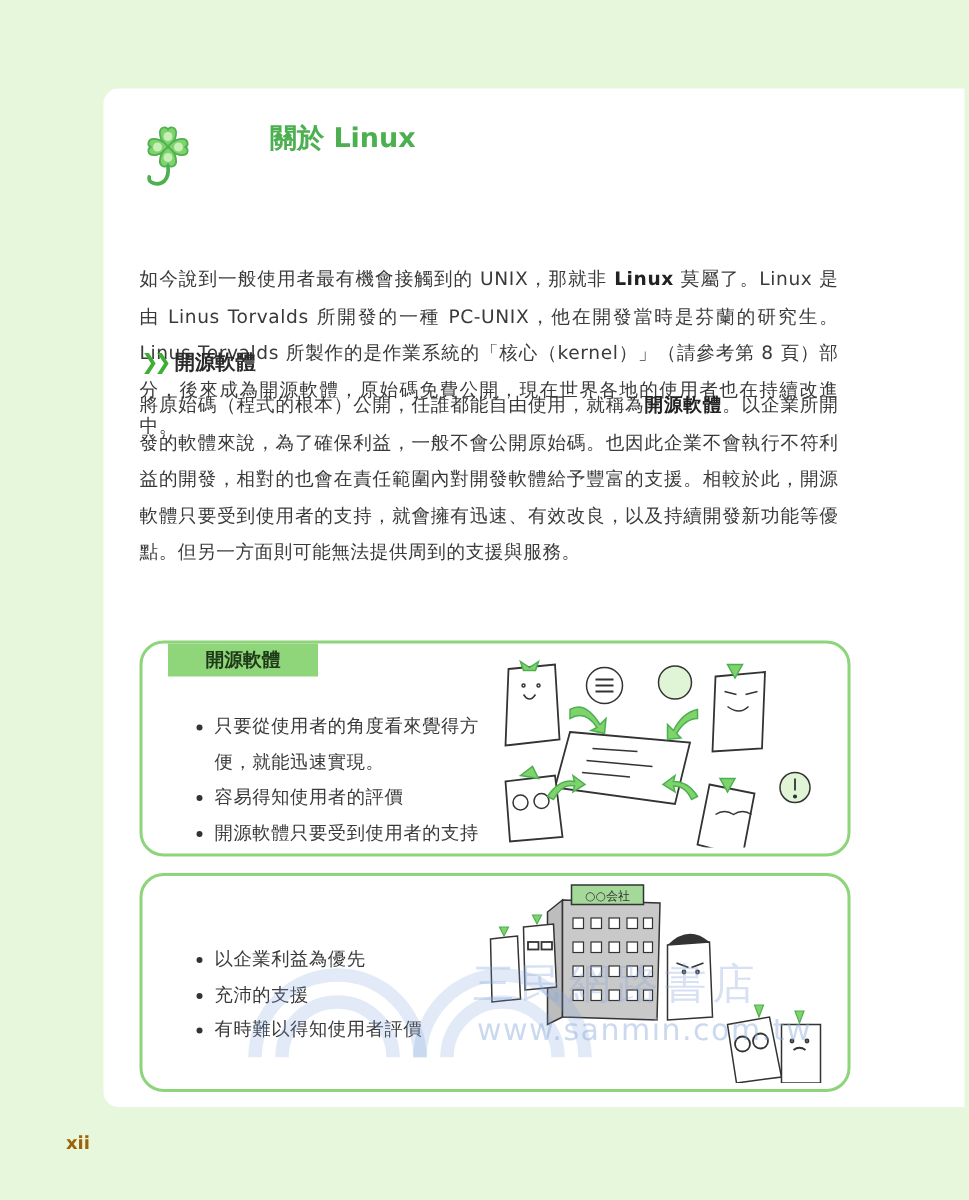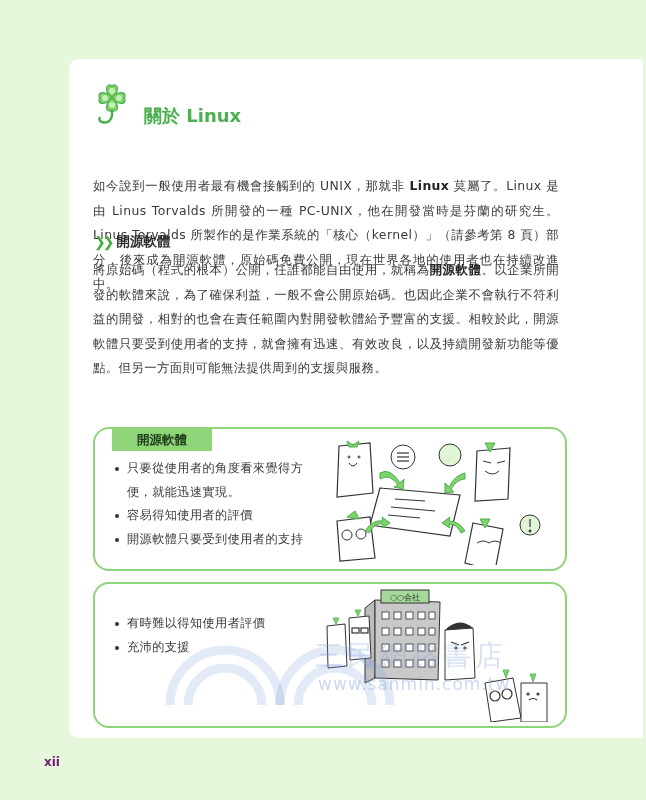--- a/index.html
+++ b/index.html
@@ -6,21 +6,21 @@
   body {
     width: 646px; height: 800px; overflow: hidden; position: relative;
     background: #e6f7dc;
     font-family: "DejaVu Sans", "Liberation Sans", sans-serif;
     color: #333;
   }
   .panel {
     position: absolute; left: 69px; top: 59px; width: 574px; height: 679px;
     background: #ffffff; border-radius: 10px 0 0 10px;
   }
-  .title-row { position: absolute; left: 92px; top: 80px; height: 48px; display: flex; align-items: flex-end; }
+  .title-row { position: absolute; left: 92px; top: 80px; height: 48px; display: flex; align-items: flex-start; gap: 36px; }
   .clover { width: 40px; height: 48px; }
   .title {
     margin-left: 12px; font-size: 18px; font-weight: bold; color: #4caf50;
     font-family: "DejaVu Sans", sans-serif;
   }
   .para {
     position: absolute; left: 93px; width: 466px;
     font-size: 12.4px; line-height: 24.5px; letter-spacing: 0.4px; color: #3a3a3a;
     text-align: justify;
   }
@@ -37,46 +37,46 @@
     position: absolute; left: 93px; width: 470px;
     border: 2.5px solid #8ed47a; border-radius: 16px; background: #fff;
   }
   .card1 { top: 427px; height: 140px; }
   .card2 { top: 582px; height: 142px; }
   .card-tab {
     position: absolute; left: 17px; top: 0; width: 100px; height: 22px;
     background: #8fd67b; color: #1f3a18; font-weight: bold; font-size: 12.5px;
     display: flex; align-items: center; justify-content: center;
   }
-  .card-list { position: absolute; left: 18px; top: 28px; margin: 0; padding: 0; list-style: none; width: 200px; }
+  .card-list { position: absolute; left: 18px; top: 28px; margin: 16px; padding: 0; list-style: none; width: 200px; }
   .card-list li {
     position: relative; padding-left: 14px; font-size: 12.2px; line-height: 23.5px;
     color: #3a3a3a; letter-spacing: 0.4px;
   }
   .card-list li::before {
     content: ""; position: absolute; left: 2px; top: 10px; width: 4px; height: 4px;
     background: #333; border-radius: 50%;
   }
   .illus { position: absolute; }
   .illus1 { left: 230px; top: 4px; width: 235px; height: 132px; }
   .illus2 { left: 230px; top: 4px; width: 235px; height: 134px; }
 
   .watermark {
     position: absolute; left: 150px; top: 625px; width: 380px; height: 80px; pointer-events: none;
   }
   .wm-text1 {
     position: absolute; left: 315px; top: 637px; font-size: 28px; font-family: "DejaVu Serif", serif;
     color: rgba(140,170,220,0.35); letter-spacing: 4px;
   }
   .wm-text2 {
-    position: absolute; left: 318px; top: 674px; font-size: 17px;
+    position: absolute; left: 318px; top: 674px; font-size: 20px;
     color: rgba(140,170,220,0.45); letter-spacing: 1px;
   }
   .page-num {
-    position: absolute; left: 44px; top: 755px; font-size: 12px; font-weight: bold; color: #701a75;
+    position: absolute; left: 44px; top: 755px; font-size: 12px; font-weight: bold; color: #a16207;
   }
 </style>
 </head>
 <body>
 
 <div class="panel"></div>
 
 <div class="title-row">
   <svg class="clover" viewBox="0 0 40 48">
     <g fill="#7fd36b" stroke="#4caf50" stroke-width="1.2">
@@ -158,22 +158,23 @@
         <line x1="72" y1="24" x2="84" y2="24"></line>
         <line x1="72" y1="28" x2="84" y2="28"></line>
       <line x1="205" y1="86" x2="205" y2="94"></line>
         <circle cx="205" cy="98" r="0.8"></circle>
     </g>
   </svg>
 </div>
 
 <div class="card card2">
   <ul class="card-list">
+    <li>以企業利益為優先</li>
+    <li>充沛的支援</li>
     <li>有時難以得知使用者評價</li>
-    <li>充沛的支援</li>
   </ul>
   <svg class="illus illus2" viewBox="0 0 235 134">
 
     <path d="M40 20 L50 12 L50 90 L40 95 Z" fill="#bdbdbd" stroke="#333" stroke-width="1"></path>
     <path d="M50 12 L115 14 L113 92 L50 90 Z" fill="#c9c9c9" stroke="#333" stroke-width="1"></path>
     <rect x="56" y="2" width="48" height="13" fill="#a5d99a" stroke="#333" stroke-width="1"></rect>
     <text x="80" y="12" font-size="8" text-anchor="middle" fill="#333" font-family="DejaVu Sans, sans-serif">○○会社</text>
     <g fill="#fff" stroke="#333" stroke-width="0.8">
       <rect x="57" y="24" width="7" height="7"></rect>
         <rect x="69" y="24" width="7" height="7"></rect>

